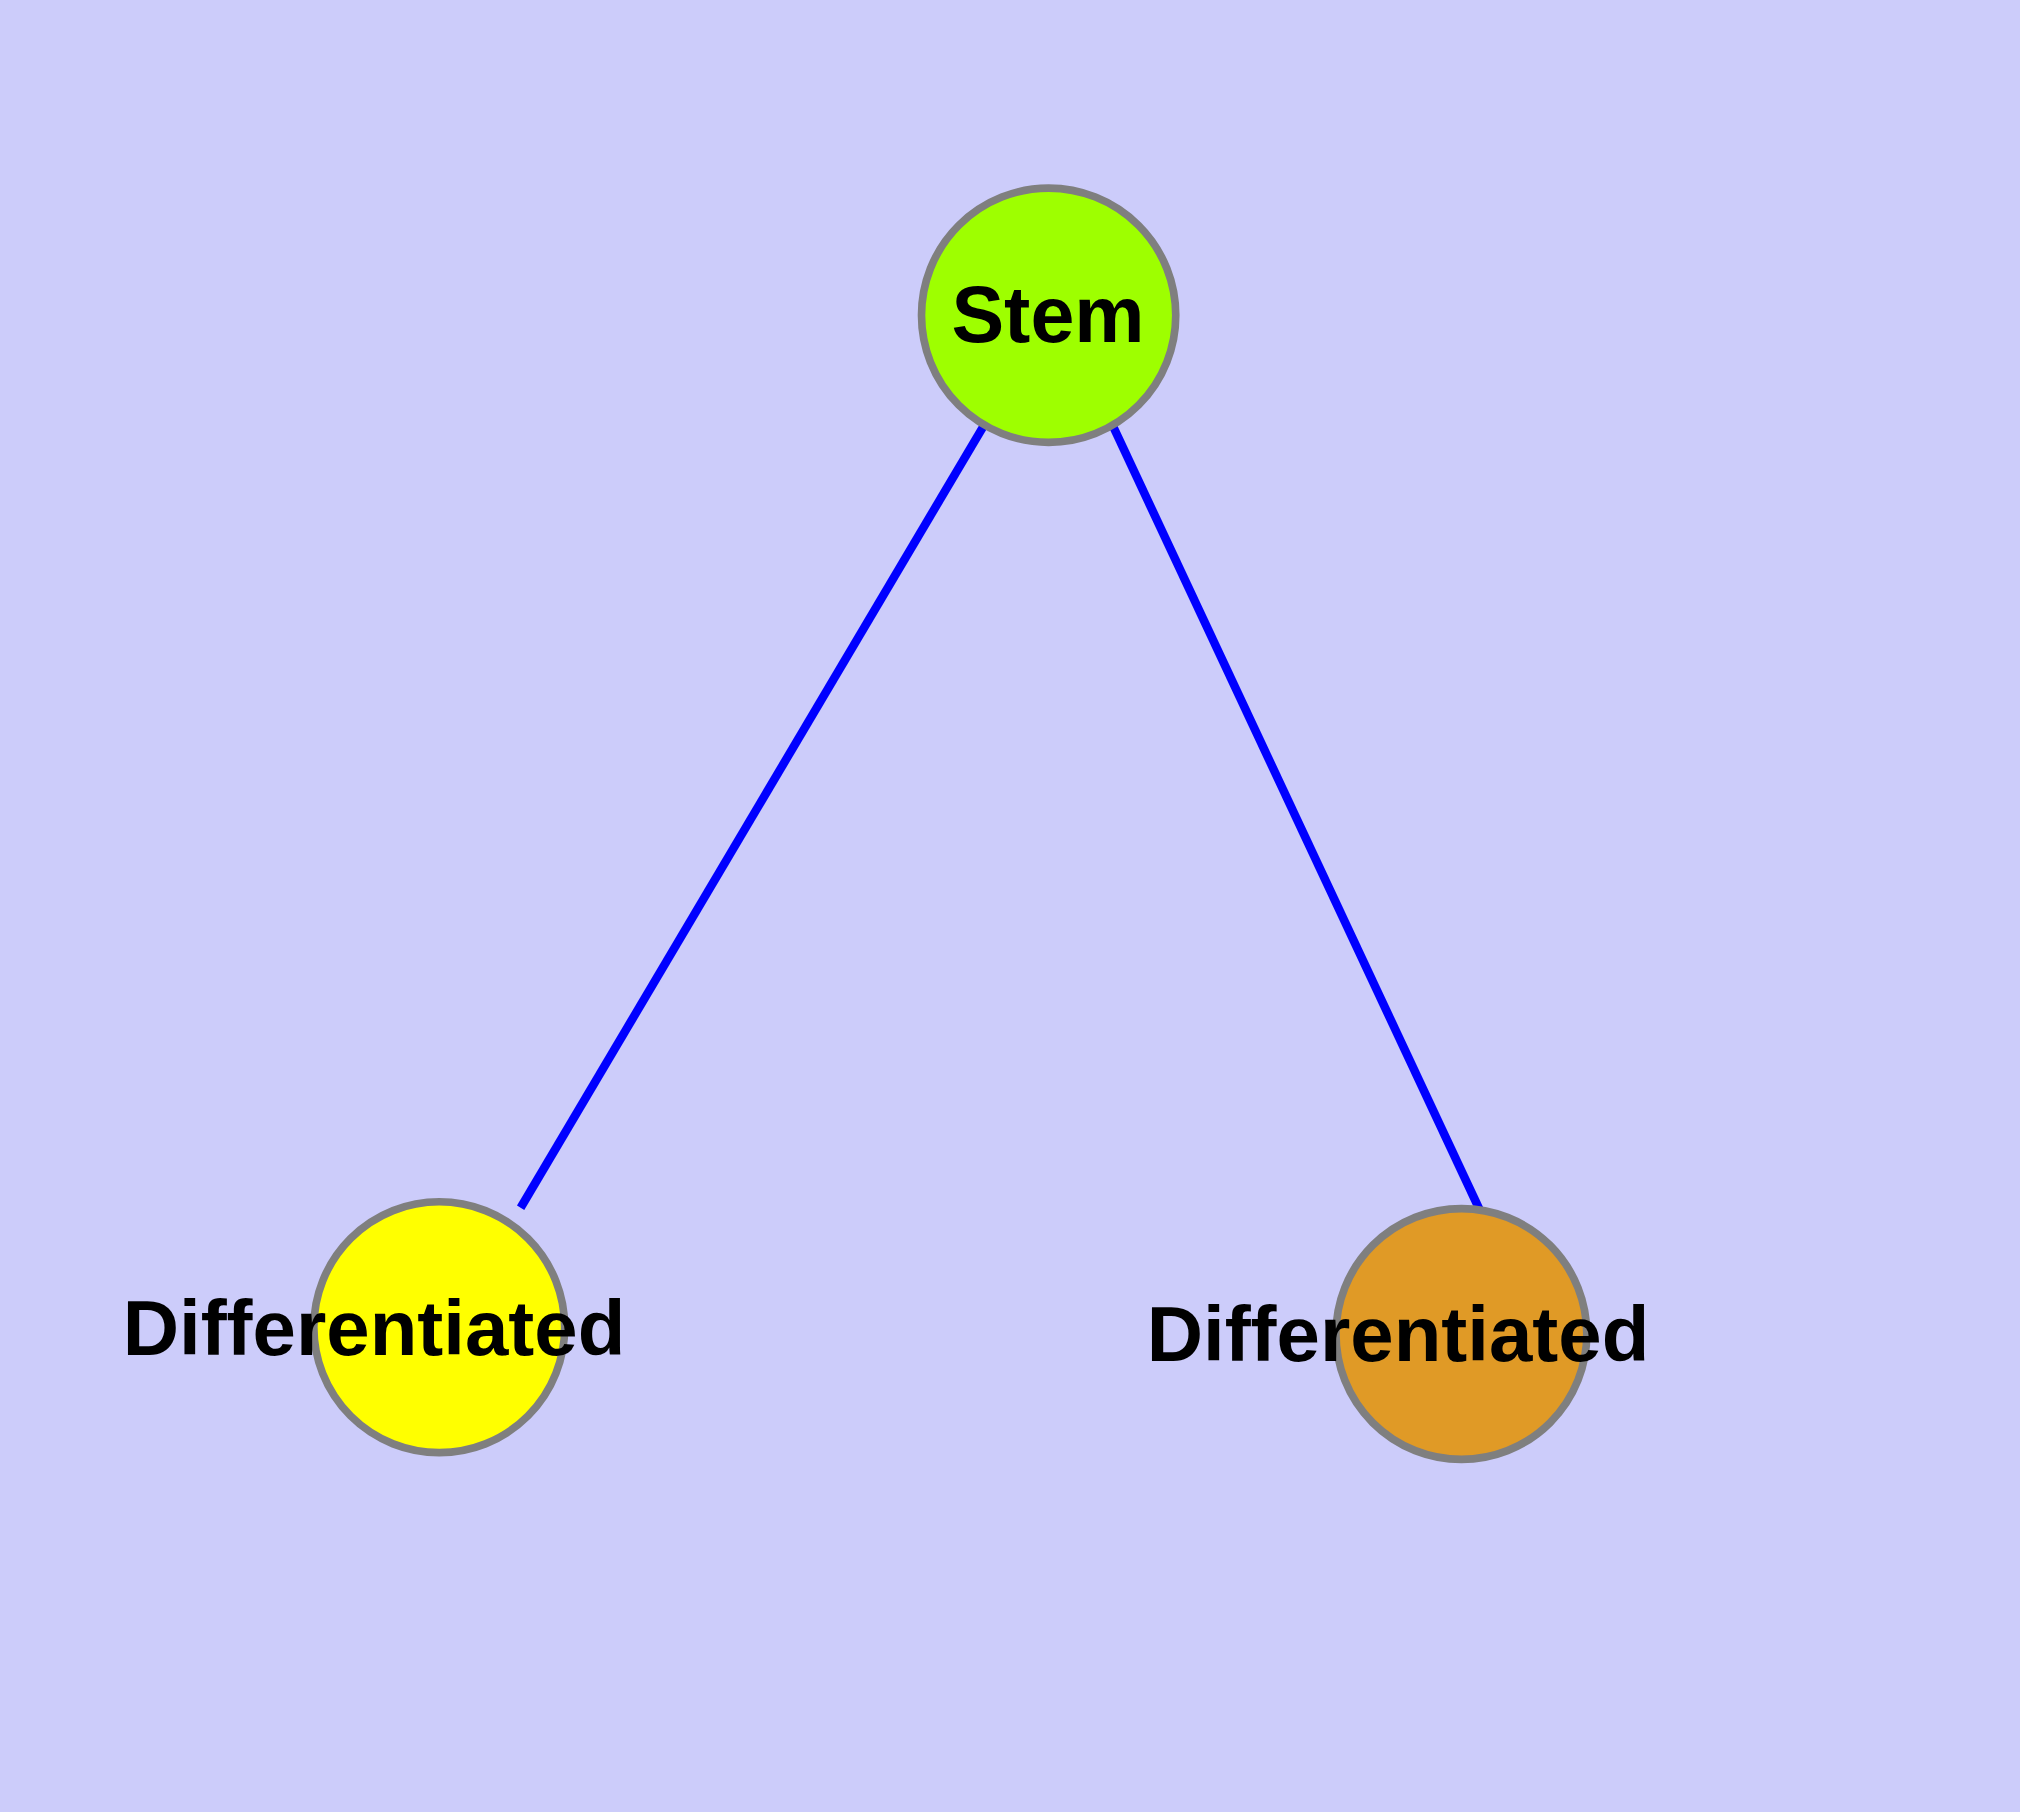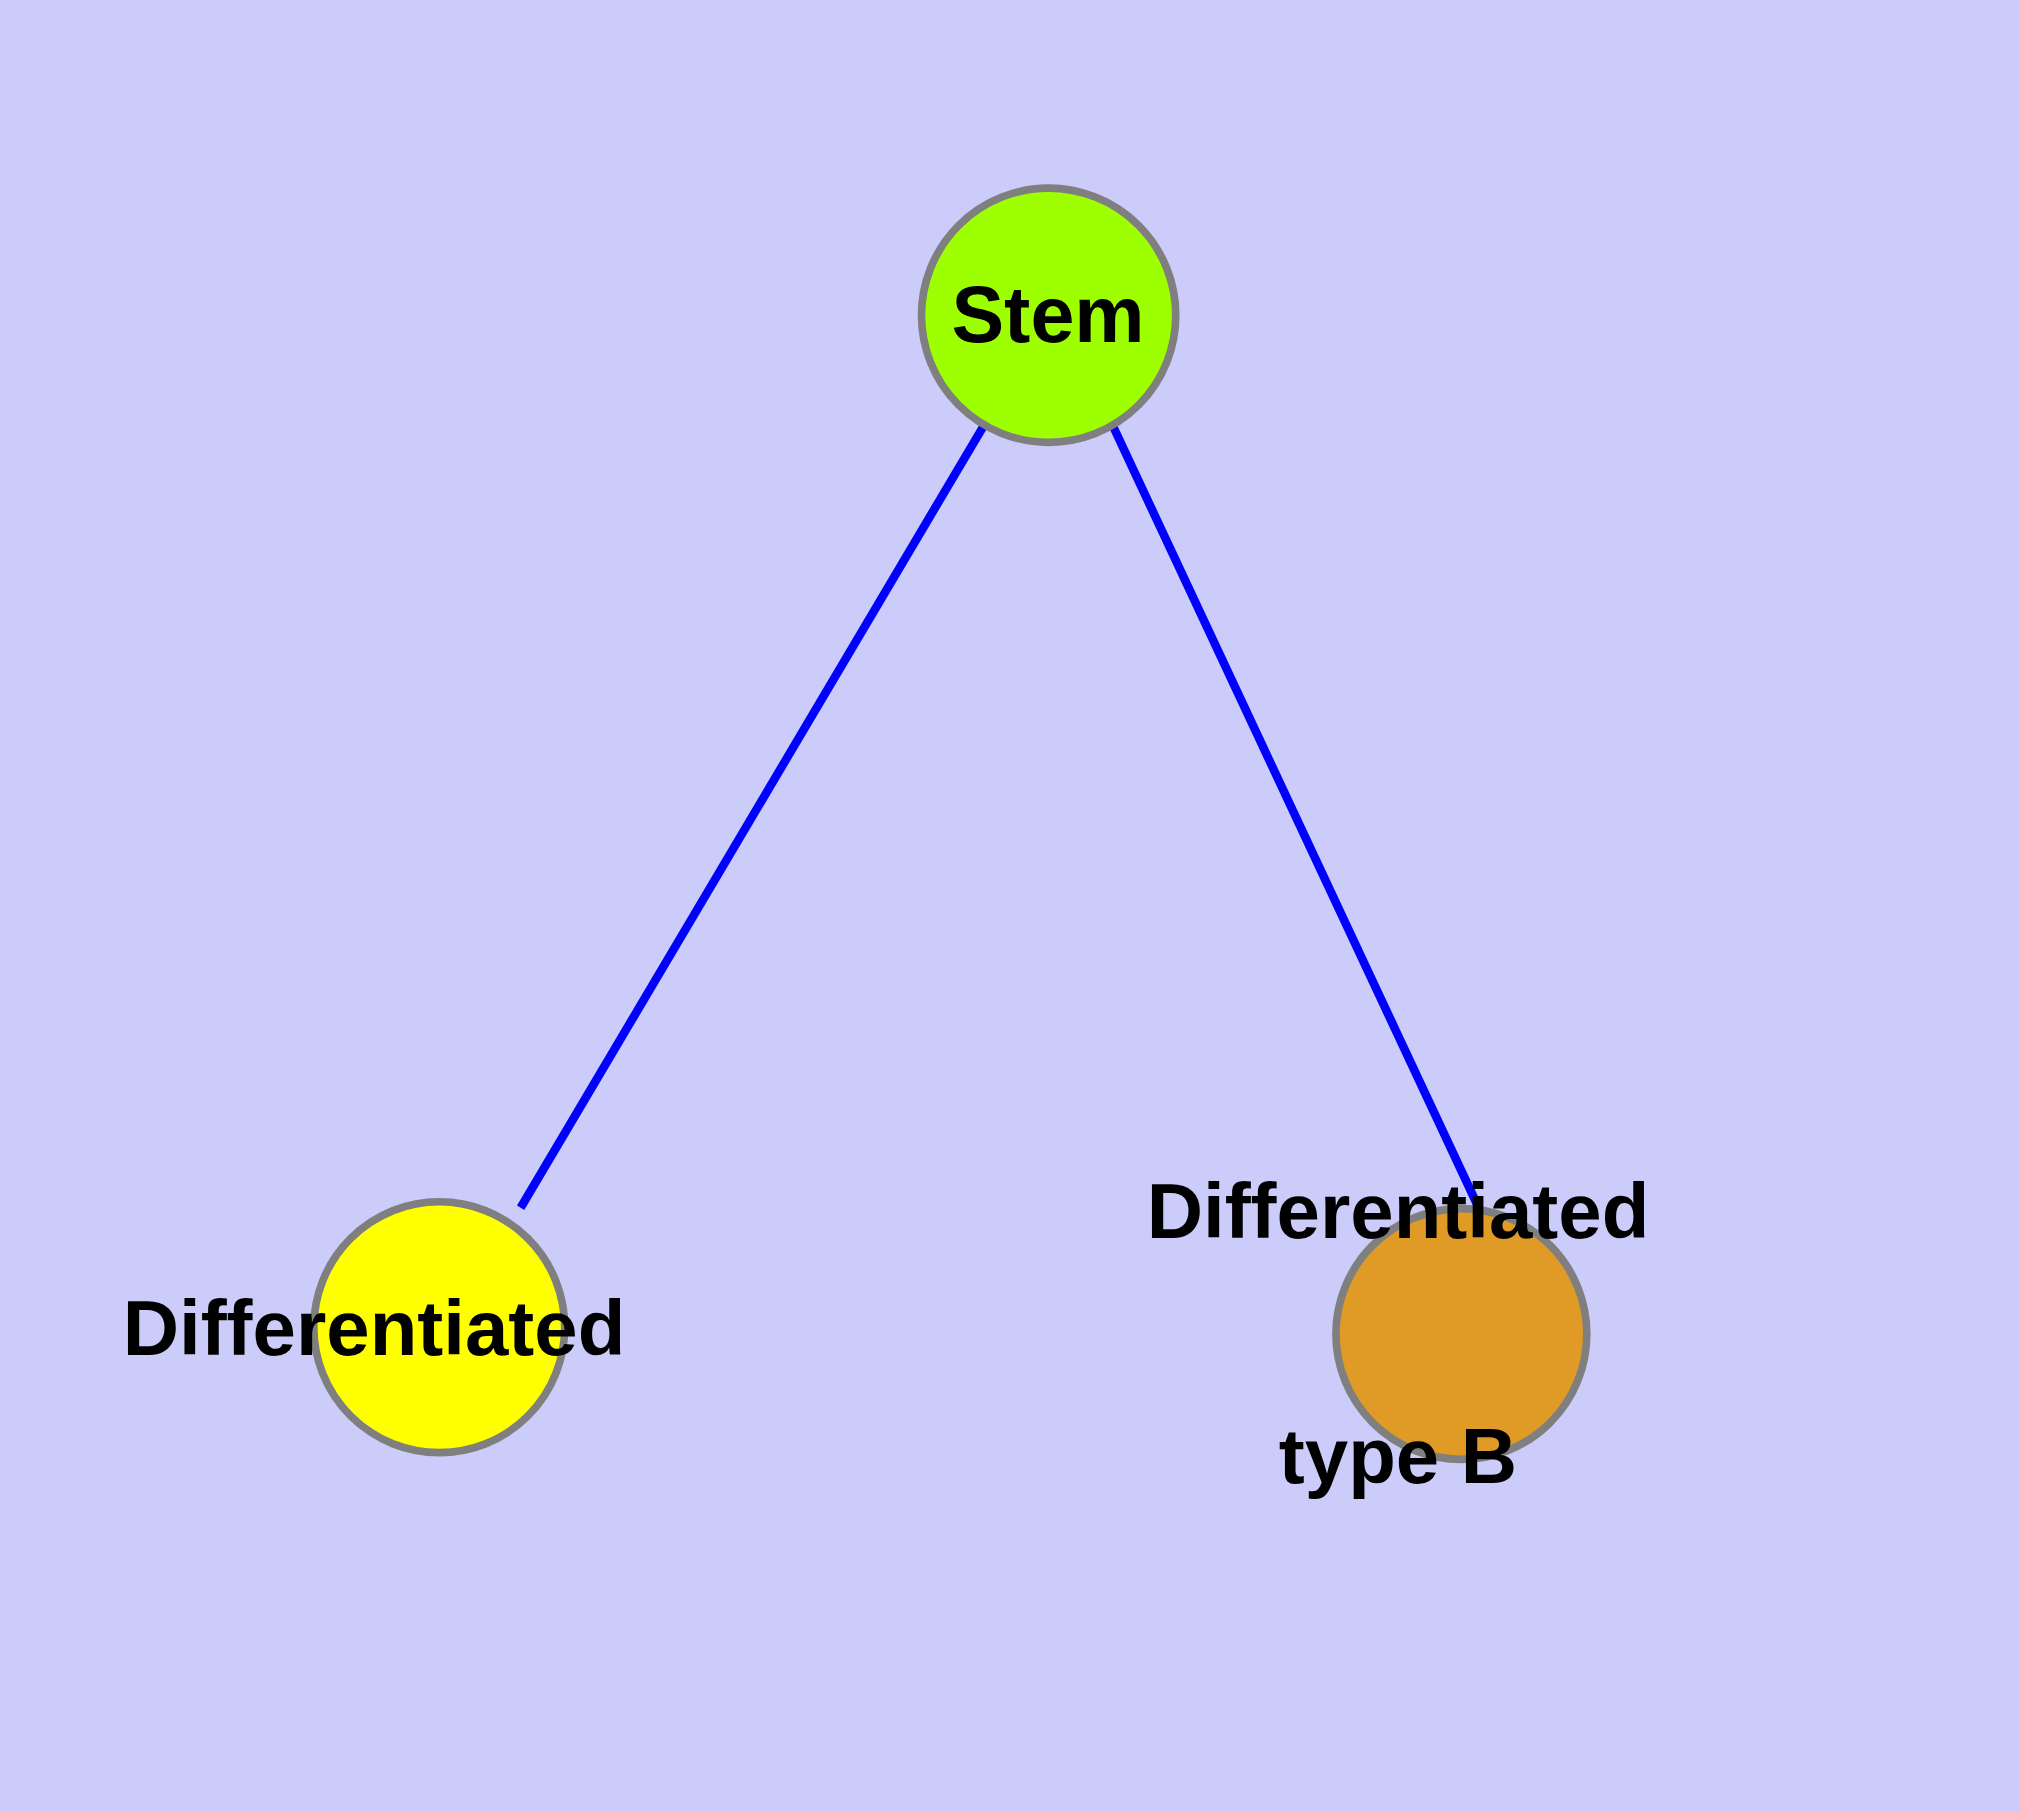--- a/index.html
+++ b/index.html
@@ -84,17 +84,16 @@
   <div class="node-label" id="label-stem">
     <div>Stem</div>
   </div>
 
   <div class="node-label" id="label-type-a">
     <div>Differentiated</div>
   </div>
 
   <div class="node-label" id="label-type-b">
     <div>Differentiated</div>
-    <div>type B</div>
   </div>
 
 </div>
 
 
 </body></html>

